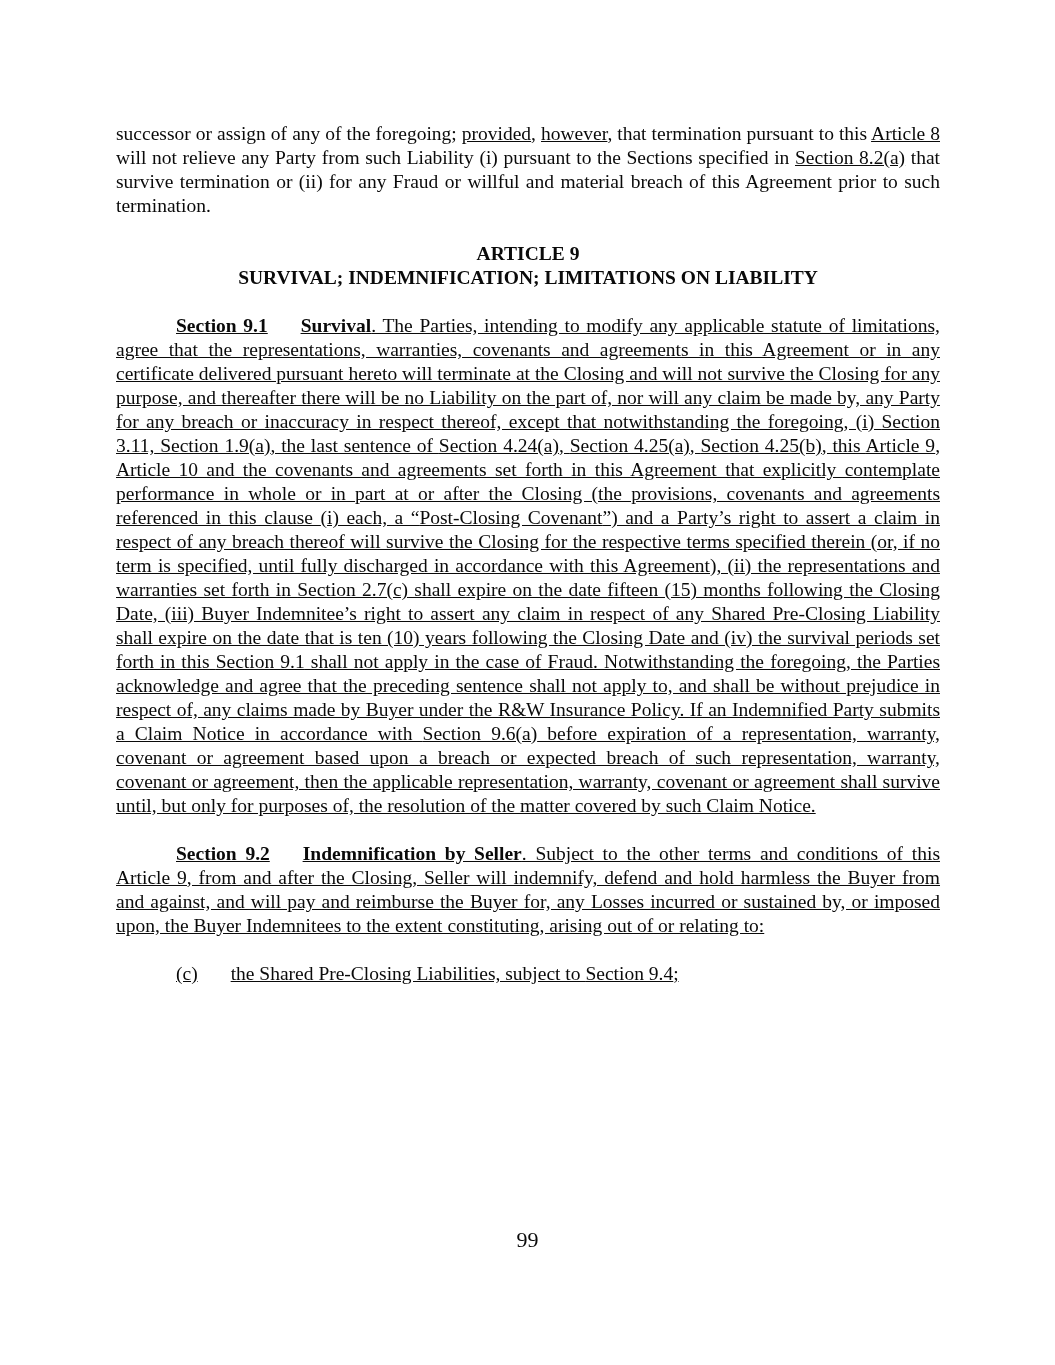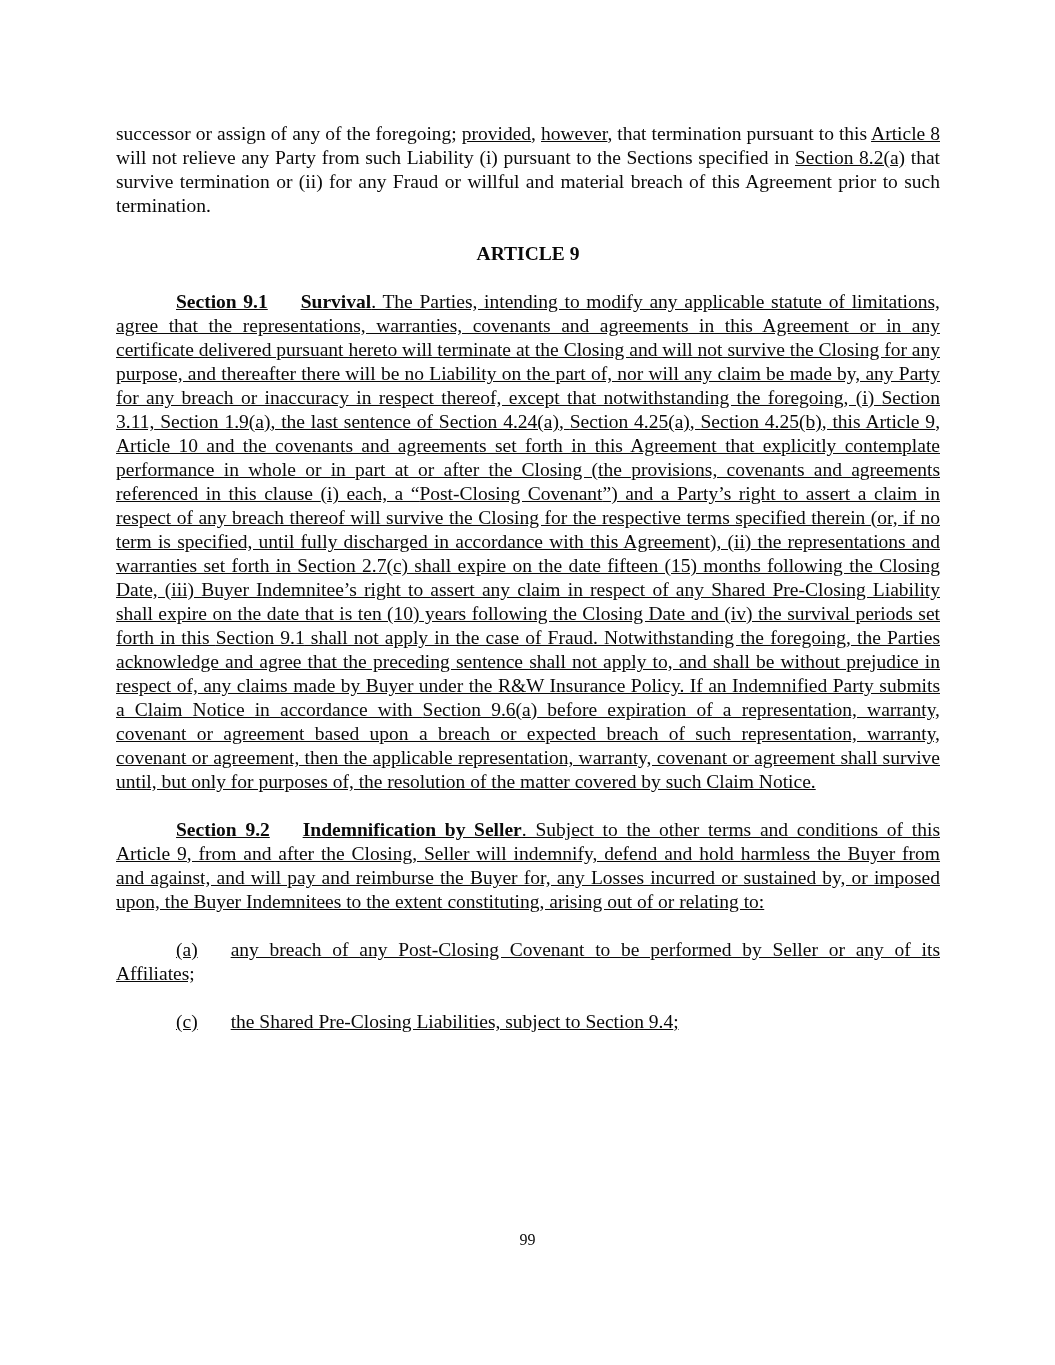--- a/index.html
+++ b/index.html
@@ -41,30 +41,29 @@
     width: 33px;
   }
   .b { font-weight: bold; }
   .u { text-decoration: underline; }
   .page-number {
     position: absolute;
     left: 0;
     right: 0;
     top: 1228px;
     text-align: center;
-    font-size: 16px;
+    font-size: 22px;
     line-height: 24px;
   }
 </style>
 </head>
 <body>
 
 <div class="page">
   <div class="doc-body">
       <p class="body"><span class="">successor or assign of any of the foregoing; </span><span class="u">provided</span><span class="">, </span><span class="u">however</span><span class="">, that termination pursuant to this </span><span class="u">Article 8</span><span class=""> will not relieve any Party from such Liability (i) pursuant to the Sections specified in </span><span class="u">Section 8.2(a)</span><span class=""> that survive termination or (ii) for any Fraud or willful and material breach of this Agreement prior to such termination.</span></p>
-      <p class="heading heading"><span class="b ">ARTICLE 9</span><br></p>
+      <p class="heading heading"><span class="b ">ARTICLE 9</span><br><span class="b ">SURVIVAL; INDEMNIFICATION; LIMITATIONS ON LIABILITY</span></p>
       <p class="body indent"><span class="b ">Section 9.1</span><span class="tab"></span><span class="b u">Survival</span><span class="">. The Parties, intending to modify any applicable statute of limitations, agree that the representations, warranties, covenants and agreements in this Agreement or in any certificate delivered pursuant hereto will terminate at the Closing and will not survive the Closing for any purpose, and thereafter there will be no Liability on the part of, nor will any claim be made by, any Party for any breach or inaccuracy in respect thereof, except that notwithstanding the foregoing, (i) </span><span class="u">Section 3.11,</span><span class=""> </span><span class="u">Section 1.9(a)</span><span class="">, the last sentence of </span><span class="u">Section 4.24(a)</span><span class="">, </span><span class="u">Section 4.25(a)</span><span class="">, </span><span class="u">Section 4.25(b)</span><span class="">, this </span><span class="u">Article 9</span><span class="">, </span><span class="u">Article 10</span><span class=""> and the covenants and agreements set forth in this Agreement that explicitly contemplate performance in whole or in part at or after the Closing (the provisions, covenants and agreements referenced in this clause </span><span class="u">(i)</span><span class=""> each, a “</span><span class="u">Post-Closing Covenant</span><span class="">”) and a Party’s right to assert a claim in respect of any breach thereof will survive the Closing for the respective terms specified therein (or, if no term is specified, until fully discharged in accordance with this Agreement), (ii) the representations and warranties set forth in </span><span class="u">Section 2.7(c)</span><span class=""> shall expire on the date fifteen (15) months following the Closing Date, (iii) Buyer Indemnitee’s right to assert any claim in respect of any Shared Pre-Closing Liability shall expire on the date that is ten (10) years following the Closing Date and (iv) the survival periods set forth in this </span><span class="u">Section 9.1</span><span class=""> shall not apply in the case of Fraud. Notwithstanding the foregoing, the Parties acknowledge and agree that the preceding sentence shall not apply to, and shall be without prejudice in respect of, any claims made by Buyer under the R&amp;W Insurance Policy. If an Indemnified Party submits a Claim Notice in accordance with </span><span class="u">Section 9.6(a)</span><span class=""> before expiration of a representation, warranty, covenant or agreement based upon a breach or expected breach of such representation, warranty, covenant or agreement, then the applicable representation, warranty, covenant or agreement shall survive until, but only for purposes of, the resolution of the matter covered by such Claim Notice.</span></p>
       <p class="body indent"><span class="b ">Section 9.2</span><span class="tab"></span><span class="b u">Indemnification by Seller</span><span class="">. Subject to the other terms and conditions of this </span><span class="u">Article 9</span><span class="">, from and after the Closing, Seller will indemnify, defend and hold harmless the Buyer from and against, and will pay and reimburse the Buyer for, any Losses incurred or sustained by, or imposed upon, the Buyer Indemnitees to the extent constituting, arising out of or relating to:</span></p>
-      <p class="body indent"><span class="">(a)</span><span class="tab"></span><span class="">any breach of any Post-Closing Covenant to be performed by Seller or any of its Affiliates;</span></p>
       <p class="body indent"><span class="">(c)</span><span class="tab"></span><span class="">the Shared Pre-Closing Liabilities, subject to </span><span class="u">Section 9.4</span><span class="">;</span></p>
     </div>
   <div class="page-number">99</div>
 </div>
 
 </body></html>

